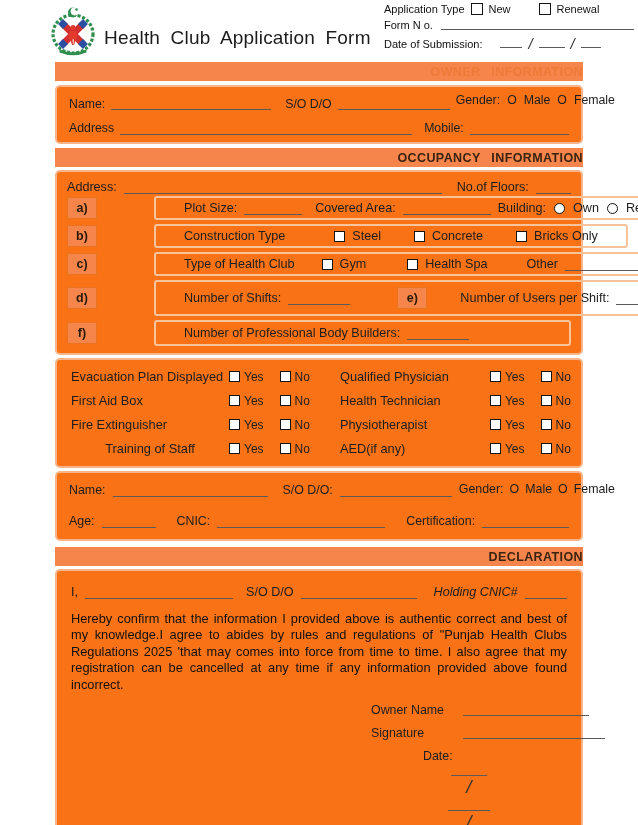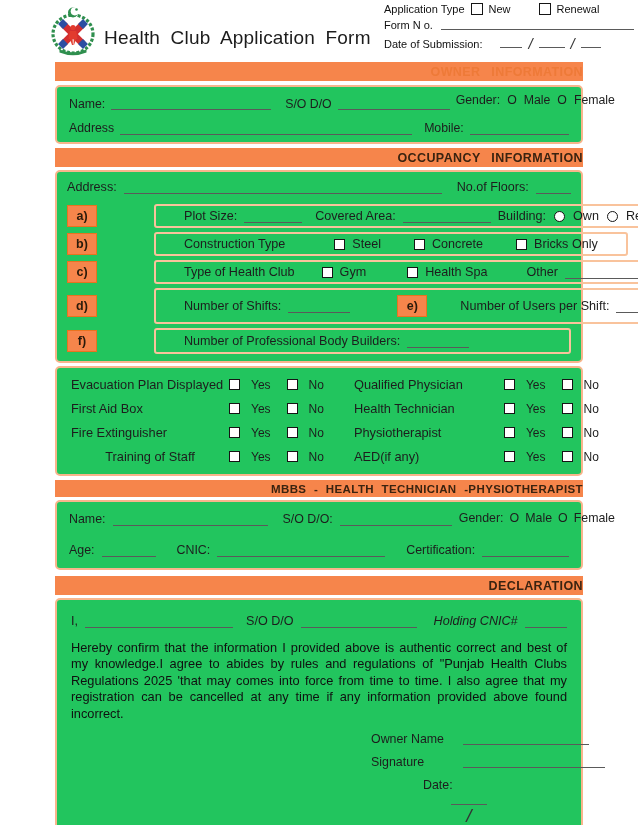--- a/index.html
+++ b/index.html
@@ -24,41 +24,41 @@
   .logo{position:absolute;left:46px;top:5px;}
   .title{position:absolute;left:104px;top:27px;font-size:19px;color:#1c1c1c;word-spacing:5px;letter-spacing:.2px;}
   .hdr-right{position:absolute;left:384px;top:3px;width:250px;font-size:11px;color:#111;}
   .hdr-row{display:flex;align-items:center;margin-bottom:4px;}
   .hdr-row .lbl{white-space:nowrap;}
   
   .bar{background:var(--orange);height:19px;display:flex;align-items:center;justify-content:flex-end;
        font-weight:bold;font-size:12.5px;color:var(--bar-ink);letter-spacing:.4px;word-spacing:7px;}
   .bar.ghost span{color:#ee7a38;}
   .bar.sm{height:17px;font-size:11.5px;word-spacing:4px;}
-  .obox{border:2px solid var(--border);border-radius:5px;background:#22c55e;}
+  .obox{border:2px solid var(--border);border-radius:5px;background:#f97316;}
   .ibox{border:2px solid var(--border-light);border-radius:3px;display:flex;align-items:center;flex:1;padding:3px 28px;min-height:24px;margin-left:48px;}
   .row{display:flex;align-items:center;}
   .ln{display:inline-block;border-bottom:1.5px solid var(--line);height:13px;flex:none;}
   .cb{width:11px;height:11px;border:1.6px solid #151515;background:#fff;display:inline-block;flex:none;}
   .rb{width:11px;height:11px;border:1.6px solid #151515;border-radius:50%;background:#fff;display:inline-block;flex:none;}
   .tag{background:var(--orange);border:1px solid #e9731f;color:#2a1a0a;font-weight:bold;
        width:30px;height:22px;display:flex;align-items:center;justify-content:center;font-size:12.5px;flex:none;}
   .fs12{font-size:12.3px;} .fs125{font-size:12.6px;}.gap3{margin-top:3px;}.gap4{margin-top:4px;}.gap6{margin-top:6px;}
   .ml-auto{margin-left:auto;}
   .slash{font-size:15px;font-style:italic;color:#333;padding:0 2px;}
   .slash.big{font-size:19px;}
   
   .ownbox{padding:6px 12px 5px;}
   .ownbox .row{margin-bottom:7px;}
   .occbox{padding:5px 8px 5px;}
   .occ-row{display:flex;align-items:center;gap:9px;margin-bottom:4px;padding:0 2px;}
   .safety{padding:9px 14px 10px;display:grid;grid-template-columns:1fr 1fr;column-gap:18px;row-gap:9px;font-size:12.8px;}
   .scell{display:flex;align-items:center;}
   .yn{display:flex;align-items:center;gap:4px;font-size:12px;}
-  .yn .pair{display:flex;align-items:center;gap:11px;margin-right:12px;}
+  .yn .pair{display:flex;align-items:center;gap:4px;margin-right:12px;}
   .prof{padding:9px 12px;font-size:12.4px;}
   .prof .row{margin-bottom:16px;}
   .prof .row:last-child{margin-bottom:2px;}
   .decl{padding:10px 14px 8px;font-size:12.6px;}
   .decl-par{margin-top:12px;text-align:justify;line-height:1.28;font-size:12.8px;color:#101010;}
   .signblk{margin:10px 0 0 300px;font-size:12.4px;}
   .signblk .row{margin-bottom:9px;}
   .signblk .slbl{width:92px;flex:none;}
   .glbl{white-space:nowrap;}
 </style>
@@ -139,21 +139,21 @@
       <span class="glbl" style="margin-left:6px;">Mobile:</span>
       <span class="ln" style="flex:1;"></span>
     </div>
   </div>
 
   <div class="bar gap4">
     <span>OCCUPANCY  INFORMATION</span>
   </div>
 
   <div class="obox occbox gap3 fs125">
-    <div class="row" style="gap:7px;margin:3px 2px 10px;">
+    <div class="row" style="gap:7px;margin:3px 2px 2px;">
       <span class="glbl">Address:</span>
       <span class="ln" style="width:318px;"></span>
       <span class="glbl" style="margin-left:8px;">No.of Floors:</span>
       <span class="ln" style="flex:1;"></span>
     </div>
 
     <div class="occ-row">
       <span class="tag">a)</span>
       <span class="ibox" style="gap:7px;">
         <span class="glbl">Plot Size:</span>
@@ -320,23 +320,20 @@
             <span>Yes</span>
           </span>
       <span class="pair" style="margin-right:0;">
             <span class="cb"></span>
             <span>No</span>
           </span>
         </span>
       </div>
   </div>
 
-  <div class="bar sm gap4">
-    <span>MBBS - HEALTH TECHNICIAN -PHYSIOTHERAPIST</span>
-  </div>
 
   <div class="obox prof gap3">
     <div class="row" style="gap:7px;">
       <span class="glbl">Name:</span>
       <span class="ln" style="width:155px;"></span>
       <span class="glbl" style="margin-left:8px;">S/O D/O:</span>
       <span class="ln" style="width:112px;"></span>
       <span class="row ml-auto" style="gap:6px;">
         <span class="glbl">Gender:</span>
         <span>O</span>

